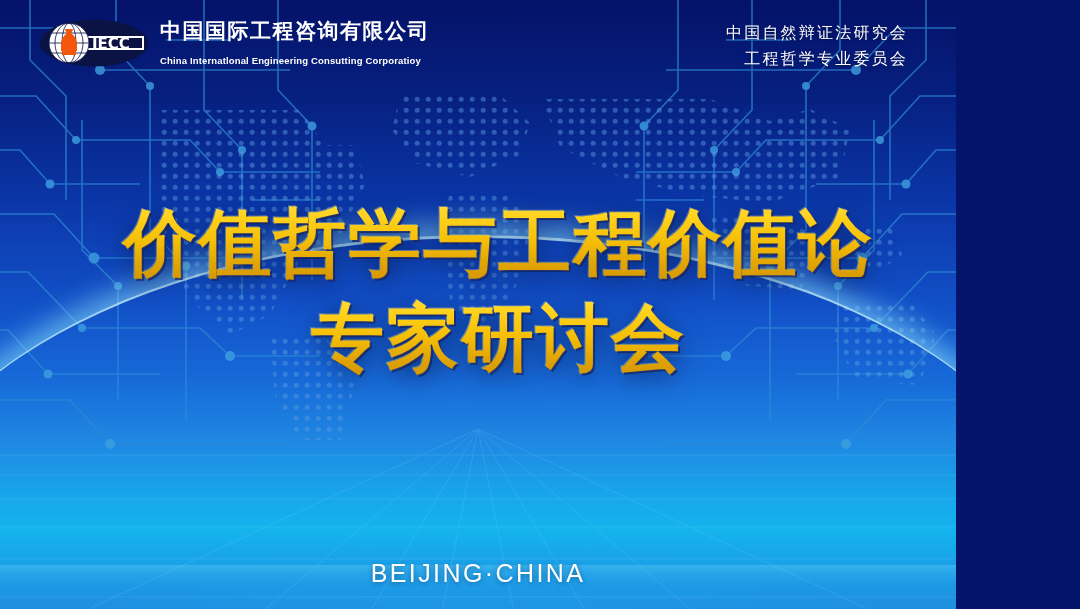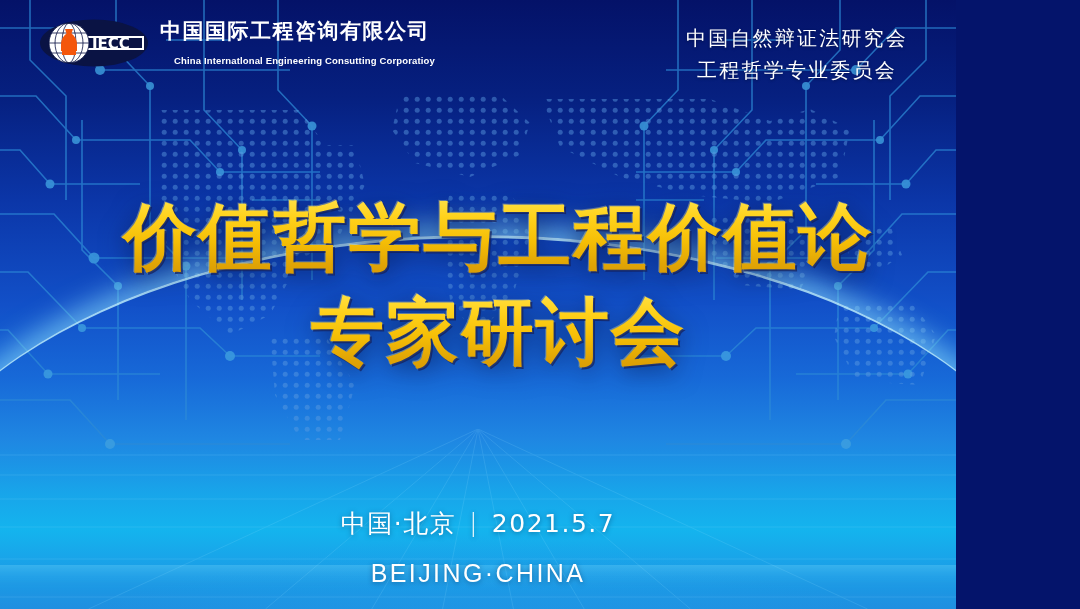--- a/index.html
+++ b/index.html
@@ -84,38 +84,38 @@
   }
   .logo-mark { width:108px; height:50px; display:block; }
   .brand-text { display:flex; flex-direction:column; gap:13px; }
   .brand-cn {
     font-size:21px; font-weight:bold; color:#ffffff;
     letter-spacing:1.5px; line-height:1.12;
     font-family:"DejaVu Sans","Liberation Sans",sans-serif;
   }
   .brand-en {
     font-size:9.5px; font-weight:bold; color:#ffffff;
-    letter-spacing:.15px; line-height:1.1;margin-left:14px;
+    letter-spacing:.15px; line-height:1.1;
   }
 
   .org {
     position:absolute; right:48px; top:22px;
-    text-align:center; color:#ffffff;
-    font-family:Liberation Serif, serif;
-    font-size:20px; letter-spacing:2.2px; line-height:1.62;
+    text-align:right; color:#ffffff;
+    font-family:Liberation Mono, monospace;
+    font-size:16px; letter-spacing:2.2px; line-height:1.62;
     text-shadow:0 1px 3px rgba(0,0,0,.35);
   }
 
   
   .title-block {
     position:absolute; left:0; right:0; top:196px;
     text-align:center; z-index:7;
   }
   .title-line {
-    font-family:Liberation Mono, monospace;
+    font-family:Liberation Sans, sans-serif;
     font-weight:bold;
     font-size:73px;
     line-height:1.30;
     letter-spacing:2px;
     background:linear-gradient(180deg,
        #FFE24A 0%,
        #FFD21C 22%,
        #F5BE06 48%,
        #E0A405 72%,
        #CE8F04 100%);
@@ -298,21 +298,16 @@
       <div>工程哲学专业委员会</div>
     </div>
   </div>
 
   <div class="title-block">
     <div class="title-line">价值哲学与工程价值论</div>
     <div class="title-line">专家研讨会</div>
   </div>
 
   <div class="footer">
-    <div class="footer-row1">
-      <span>中国·北京</span>
-      <span class="footer-sep">|</span>
-      <span>2021.5.7</span>
-    </div>
     <div class="footer-row2">BEIJING·CHINA</div>
   </div>
 
 </div>
 
 </body></html>

